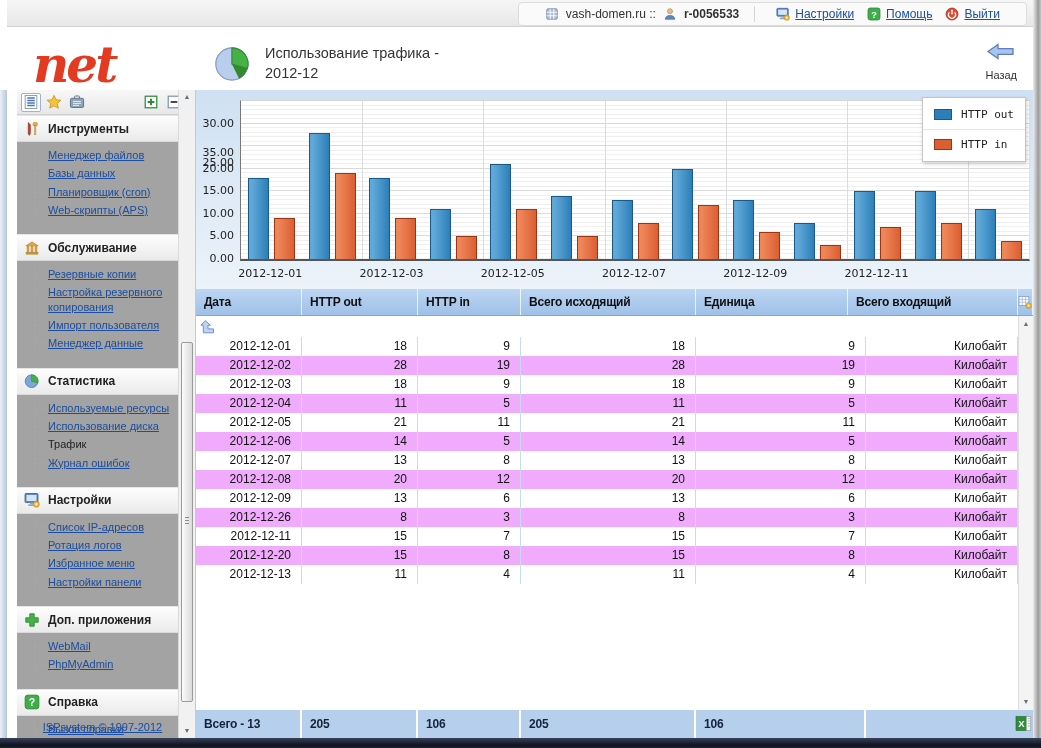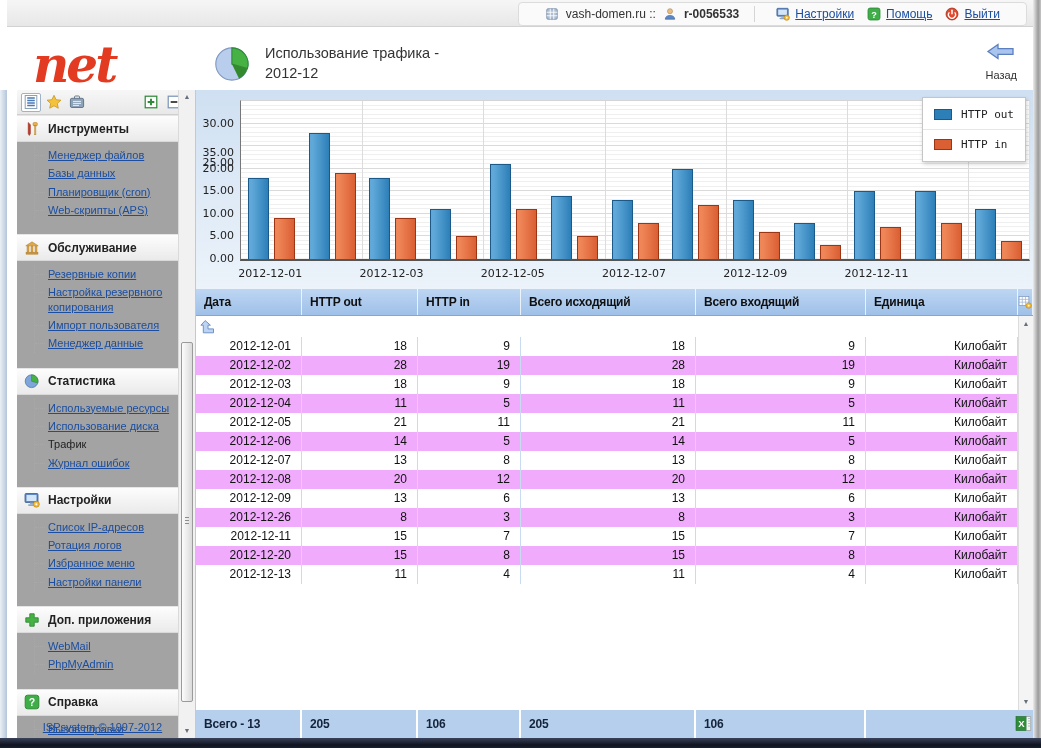--- a/index.html
+++ b/index.html
@@ -414,22 +414,22 @@
             <span>HTTP in</span>
           </div>
         </div>
     </div>
 
     <div id="tbl-header">
         <div class="th" style="width: 106px;">Дата</div>
         <div class="th" style="width: 116px;">HTTP out</div>
         <div class="th" style="width: 103px;">HTTP in</div>
         <div class="th" style="width: 175px;">Всего исходящий</div>
+        <div class="th" style="width: 152px;">Единица</div>
         <div class="th" style="width: 170px;">Всего входящий</div>
-        <div class="th" style="width: 152px;">Единица</div>
         <div class="th th-icon" style="width: 15px;">
           <span class="ic ic-14">
             <svg viewBox="0 0 16 16">
               <rect x="1.2" y="1.8" width="11.2" height="10" fill="#fff" stroke="#7a94b8" stroke-width=".8"></rect>
               <path d="M1.2 5h11.2M1.2 8.2h11.2M4.9 1.8v10M8.6 1.8v10" stroke="#9ab2d4" stroke-width=".8"></path>
               <circle cx="12.2" cy="12.1" r="3.1" fill="#f2bb3f" stroke="#b8860b" stroke-width=".7"></circle>
               <circle cx="12.2" cy="12.1" r="1" fill="#fff"></circle>
             </svg>
           </span>
         </div>

